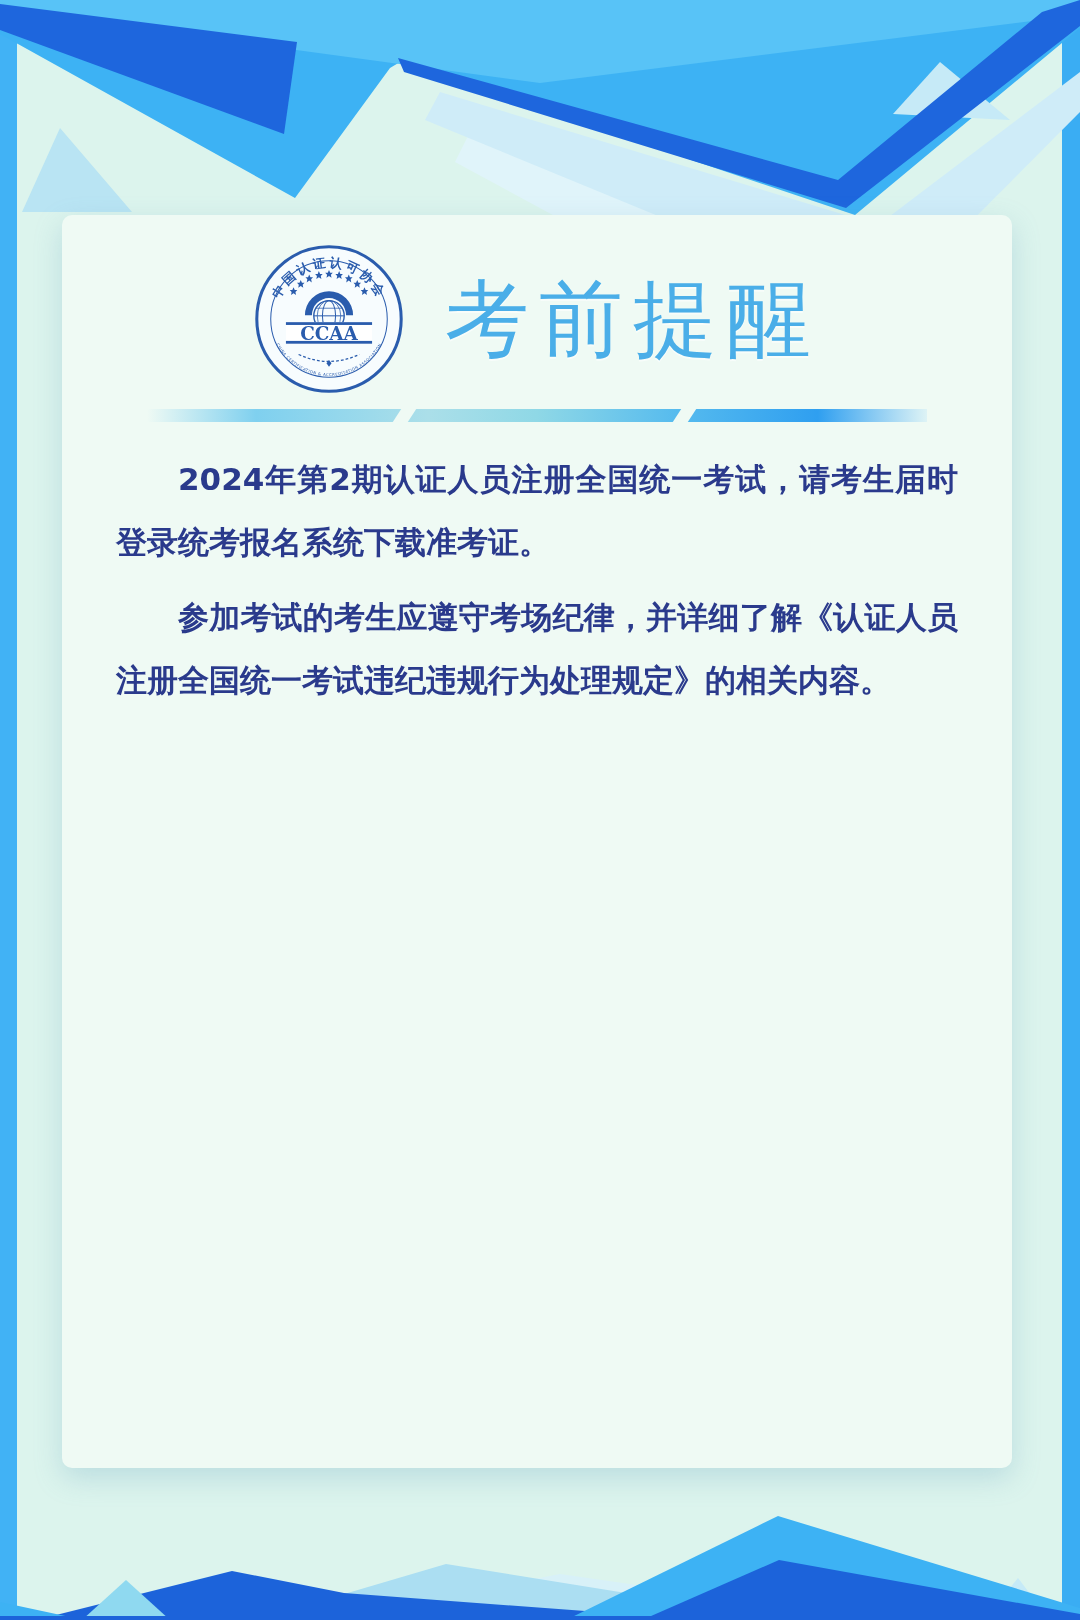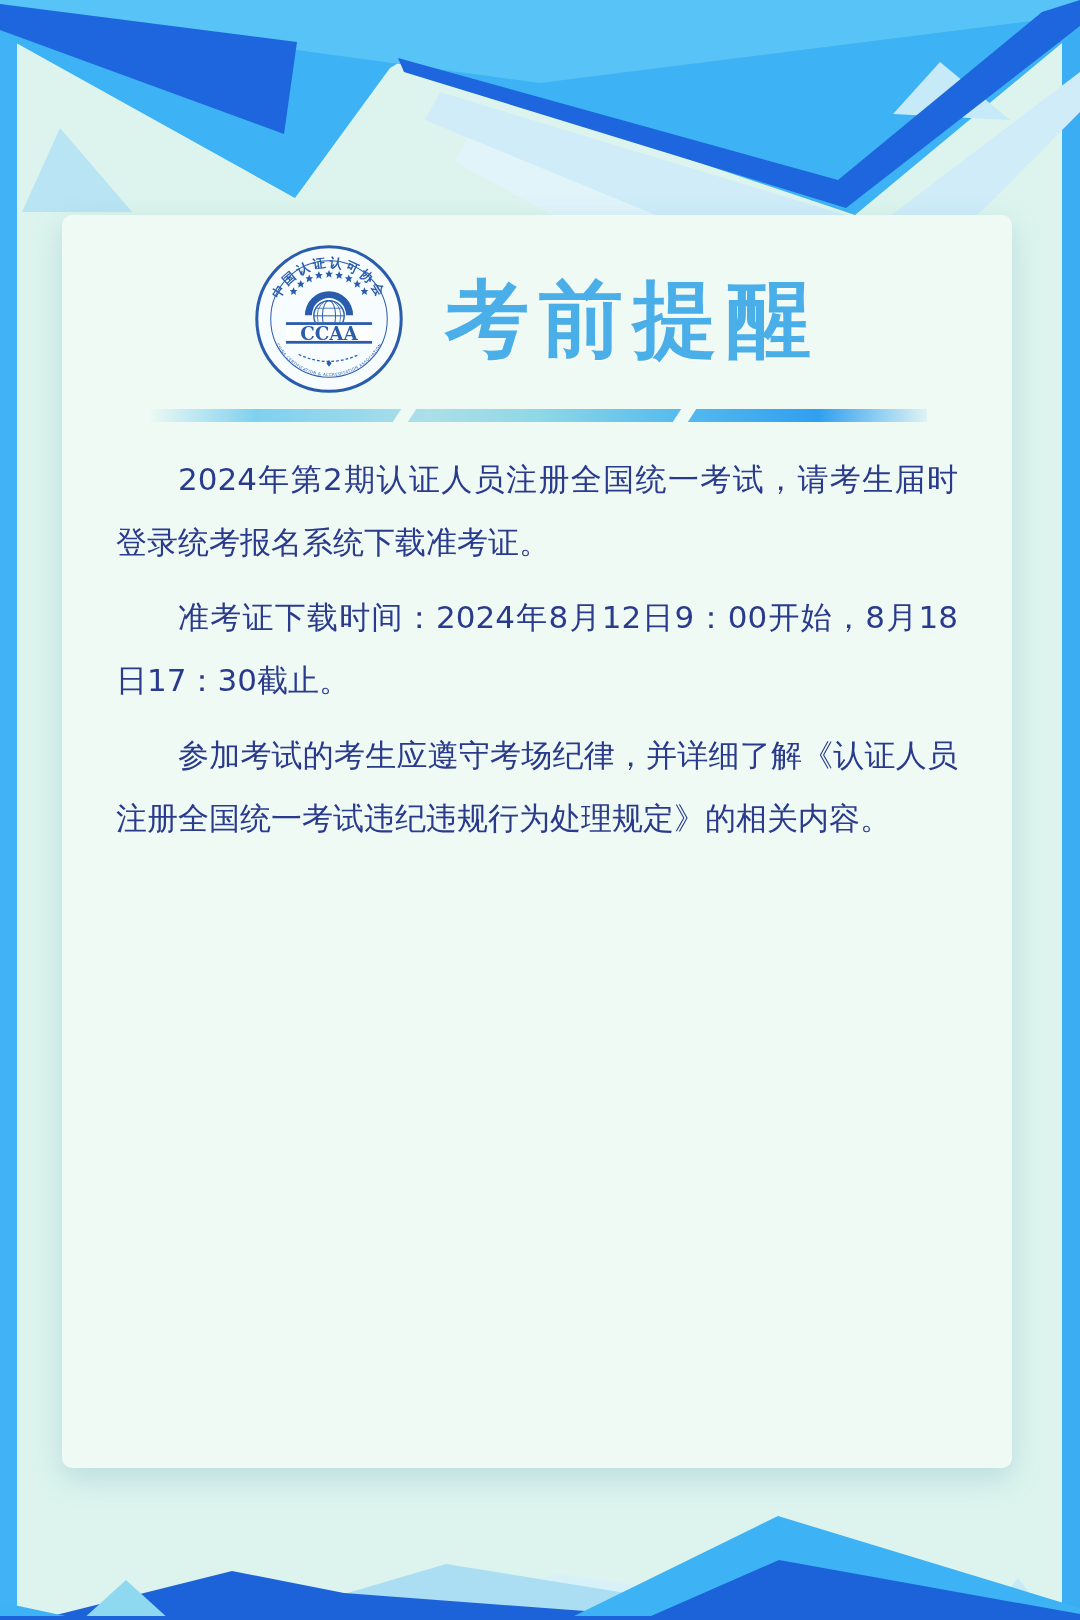--- a/index.html
+++ b/index.html
@@ -17,40 +17,40 @@
     background:#effaf4;border-radius:10px;box-sizing:border-box;
     padding:20px 50px 0 50px;
     box-shadow:0 10px 28px rgba(100,160,190,0.28);
   }
   .card-header{
     display:flex;align-items:center;justify-content:center;gap:40px;
     height:160px;margin-top:4px;
   }
   .logo{width:152px;height:152px;flex:0 0 auto;}
   .page-title{
-    font-size:84px;font-weight:700;color:#4aaee8;letter-spacing:10px;
+    font-size:84px;font-weight:400;color:#4aaee8;letter-spacing:10px;
     line-height:1;text-shadow:0 2px 0 rgba(255,255,255,0.55);
     white-space:nowrap;
   }
   .divider{
     position:relative;width:780px;height:13px;margin:10px auto 0 auto;
     background:linear-gradient(90deg,
       rgba(154,216,242,0) 0%, #7fd0ef 14%, #abdfe9 36%, #8fd8e6 50%,
       #56bbee 68%, #2f9ff0 86%, rgba(190,230,248,0.35) 100%);
   }
   .divider .slash{
     position:absolute;top:-3px;height:19px;width:15px;background:#effaf4;
     transform:skewX(-33deg);
   }
   .divider .s1{left:32%;}
   .divider .s2{left:68%;}
   .notice{margin-top:26px;padding:0 4px;}
   .notice p{
     margin:0 0 12px 0;text-indent:2em;text-align:justify;
-    font-size:31px;line-height:63px;font-weight:400;color:#2a3a8c;
+    font-size:31px;line-height:63px;font-weight:700;color:#2a3a8c;
   }
 </style>
 </head>
 <body>
 
 <div class="poster">
 
   <div class="strip strip-left"></div>
   <div class="strip strip-right"></div>
 
@@ -129,18 +129,17 @@
       <div class="page-title">考前提醒</div>
     </div>
 
     <div class="divider">
       <span class="slash s1"></span>
       <span class="slash s2"></span>
     </div>
 
     <div class="notice">
       <p>2024年第2期认证人员注册全国统一考试，请考生届时登录统考报名系统下载准考证。</p>
-      <p>准考证下载时间：2024年8月12日9：00开始，8月18日17：30截止。</p>
       <p>参加考试的考生应遵守考场纪律，并详细了解《认证人员注册全国统一考试违纪违规行为处理规定》的相关内容。</p>
     </div>
 
   </div>
 </div>
 
 </body></html>

